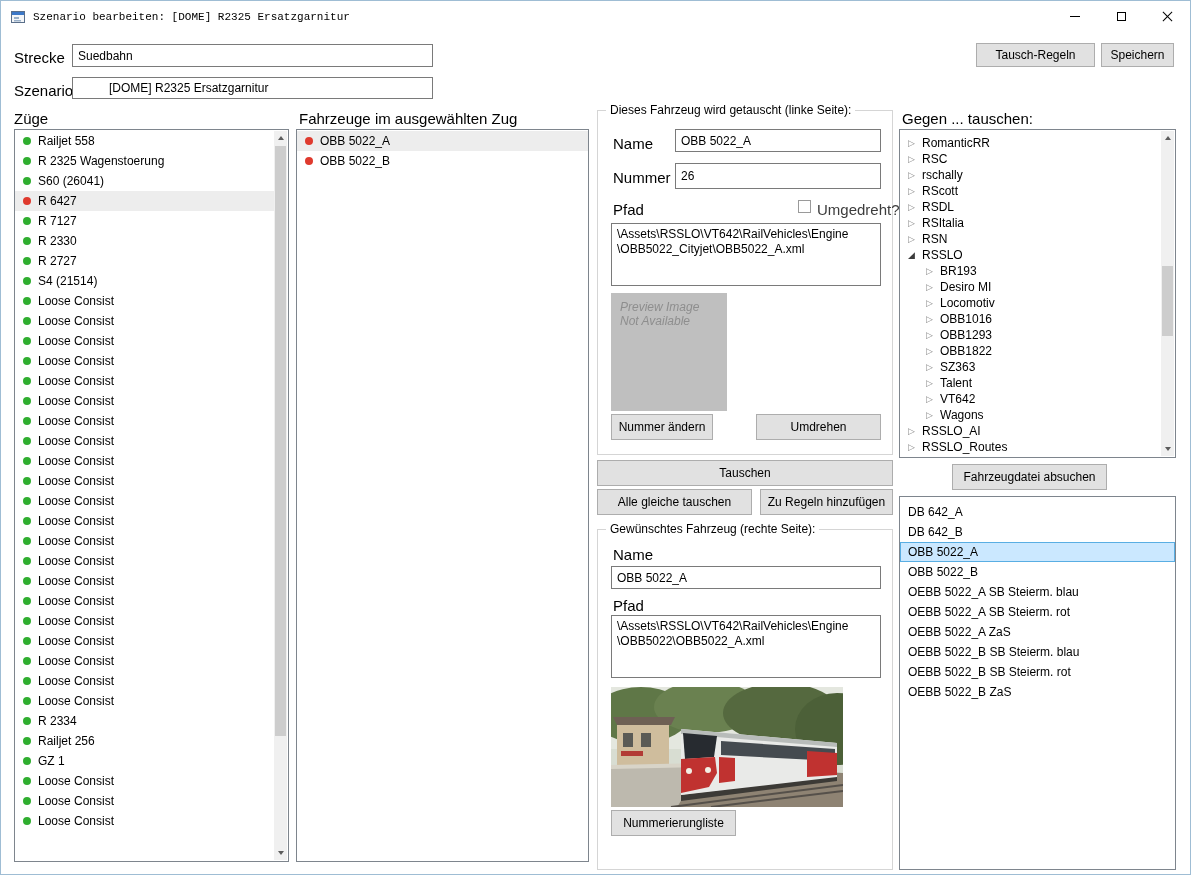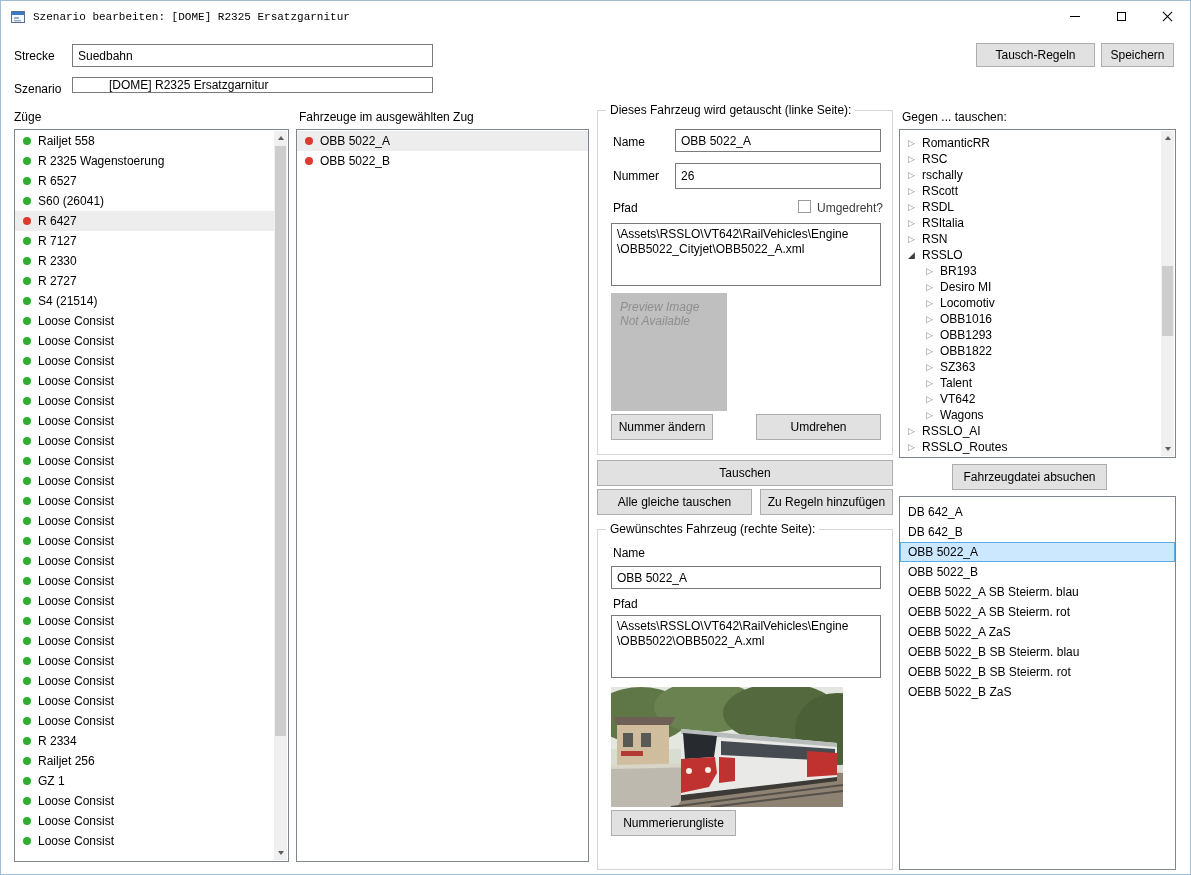--- a/index.html
+++ b/index.html
@@ -14,21 +14,21 @@
   .title-text { margin-left:7px; font-size:11px; white-space:nowrap;font-family:Liberation Mono, monospace; }
   .caption-buttons { position:absolute; right:0; top:0; height:31px; display:flex; }
   .cap-btn { width:46px; height:31px; display:flex; align-items:center; justify-content:center; }
   .glyph-min { width:10px; height:1px; background:#000; }
   .glyph-max { width:9px; height:9px; border:1px solid #000; }
   .glyph-close { position:relative; width:11px; height:11px; }
   .glyph-close::before,.glyph-close::after { content:""; position:absolute; left:-1px; top:5px; width:13px; height:1px; background:#000; }
   .glyph-close::before { transform:rotate(45deg); }
   .glyph-close::after { transform:rotate(-45deg); }
 
-  .label { position:absolute; font-size:12px; white-space:nowrap; }
+  .label { position:absolute; font-size:15px; white-space:nowrap; }
   input.tb { position:absolute; border:1px solid #7a7a7a; background:#fff; font:12px "Liberation Sans",sans-serif; padding:2px 5px; outline:none; }
   .btn { position:absolute; background:#e1e1e1; border:1px solid #adadad; font:12px "Liberation Sans",sans-serif; display:flex; align-items:center; justify-content:center; white-space:nowrap; }
 
   .listbox { position:absolute; background:#fff; border:1px solid #7e858d; overflow:hidden; }
   .list-inner { position:absolute; left:0; top:1px; bottom:1px; right:0; overflow:hidden; }
   .list-inner.has-sb { right:14px; }
   .lrow { height:20px; display:flex; align-items:center; padding-left:8px; }
   .lrow.sel { background:#ededed; }
   .dot { width:8px; height:8px; border-radius:50%; margin-right:7px; flex:0 0 auto; }
   .dot.green { background:#2fae2f; }
@@ -82,38 +82,34 @@
         </div>
       <div class="cap-btn">
           <div class="glyph-close"></div>
         </div>
     </div>
   </div>
 
   <span class="label" style="left:14px;top:49px;">Strecke</span>
   <input class="tb" style="left: 72px; top: 44px; width: 361px; height: 23px;" value="Suedbahn">
   <span class="label" style="left:14px;top:82px;">Szenario</span>
-  <input class="tb" style="left: 72px; top: 77px; width: 361px; height: 16px; padding-left: 36px;" value="[DOME] R2325 Ersatzgarnitur">
+  <input class="tb" style="left: 72px; top: 77px; width: 361px; height: 22px; padding-left: 36px;" value="[DOME] R2325 Ersatzgarnitur">
   <div class="btn" style="left:976px;top:43px;width:119px;height:24px;">Tausch-Regeln</div>
   <div class="btn" style="left:1101px;top:43px;width:73px;height:24px;">Speichern</div>
 
   <span class="label" style="left:14px;top:110px;">Züge</span>
   <div class="listbox" style="left:14px;top:129px;width:275px;height:733px;">
     <div class="list-inner has-sb">
         <div class="lrow">
           <span class="dot green"></span>
           <span class="rowlbl">Railjet 558</span>
         </div>
         <div class="lrow">
           <span class="dot green"></span>
           <span class="rowlbl">R 2325 Wagenstoerung</span>
-        </div>
-        <div class="lrow">
-          <span class="dot green"></span>
-          <span class="rowlbl">R 6527</span>
         </div>
         <div class="lrow">
           <span class="dot green"></span>
           <span class="rowlbl">S60 (26041)</span>
         </div>
         <div class="lrow sel">
           <span class="dot red"></span>
           <span class="rowlbl">R 6427</span>
         </div>
         <div class="lrow">

